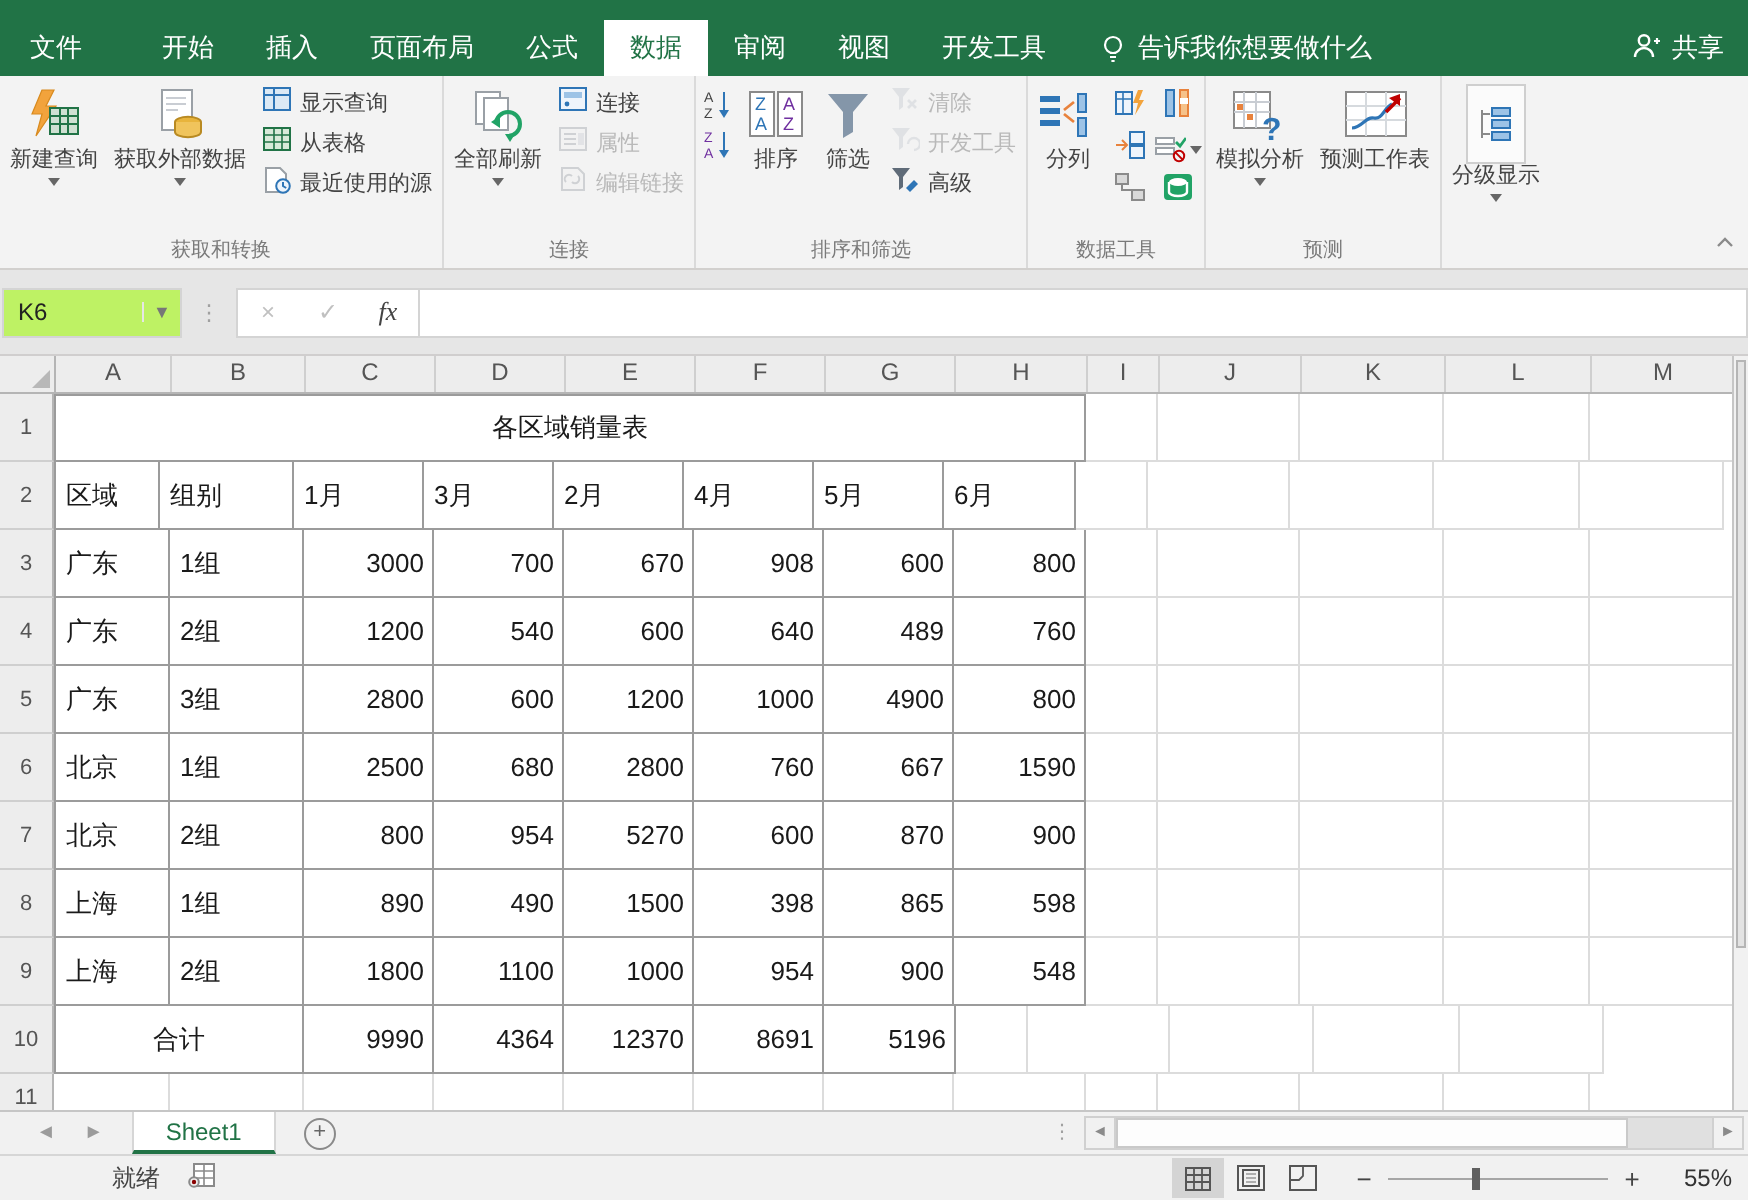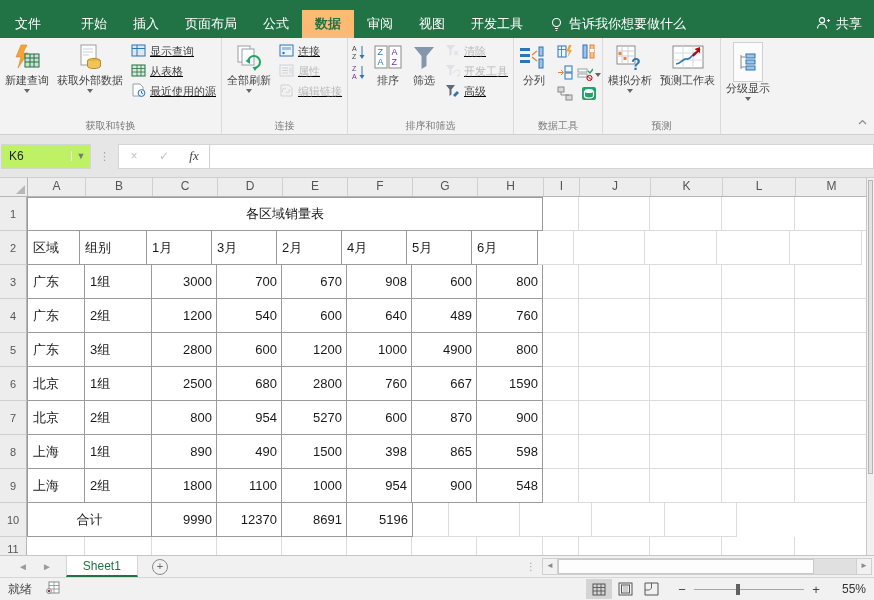--- a/index.html
+++ b/index.html
@@ -6,33 +6,33 @@
   body{width:874px;height:600px;overflow:hidden;background:#fff;
        font-family:"Liberation Sans","DejaVu Sans",sans-serif;
        -webkit-font-smoothing:antialiased;}
   .app{width:874px;height:600px;display:flex;flex-direction:column;}
 
   
   .menubar{height:38px;background:#217346;display:flex;align-items:flex-end;color:#fff;flex:none;}
   .mtabs{display:flex;align-items:flex-end;flex:1;}
   .mtab{height:28px;line-height:28px;padding:0 13px;font-size:13px;cursor:default;white-space:nowrap;}
   .mtab.file{margin-left:2px;margin-right:14px;}
-  .mtab.sel{background:#fdba74;color:#217346;font-weight:bold;}
+  .mtab.sel{background:#ffffff;color:#217346;}
   .tellme{display:flex;align-items:center;gap:6px;height:28px;font-size:13px;margin-left:14px;white-space:nowrap;}
   .mright{display:flex;align-items:center;gap:5px;height:28px;padding-right:12px;font-size:13px;white-space:nowrap;}
 
   
   .ribbon{height:96px;background:#f3f3f3;border-bottom:1px solid #d2d0ce;display:flex;flex:none;position:relative;}
   .rgroup{display:flex;flex-direction:column;border-right:1px solid #dadada;padding:1px 1px 0;}
   .rcontent{flex:1;display:flex;align-items:flex-start;}
   .rlabel{height:16px;line-height:15px;font-size:10px;color:#7a7a7a;text-align:center;overflow:hidden;}
   .bigbtn{display:flex;flex-direction:column;align-items:center;padding:3px 4px 0;font-size:11px;color:#444;
           text-align:center;line-height:13px;cursor:default;}
   .bigbtn .bicon{height:32px;display:flex;align-items:center;justify-content:center;}
-  .stack{display:flex;flex-direction:column;justify-content:flex-start;padding-top:2px;text-decoration:underline;}
+  .stack{display:flex;flex-direction:column;justify-content:flex-start;padding-top:2px;}
   .sbtn{display:flex;align-items:center;gap:4px;font-size:11px;color:#444;height:20px;padding:0 4px;cursor:default;white-space:nowrap;}
   .dis{color:#b9b9b9;}
   .dis svg{opacity:.4;}
   .dd{width:0;height:0;border-left:3px solid transparent;border-right:3px solid transparent;border-top:4px solid #666;display:inline-block;}
   .bigbtn .dd{margin:2px 0 1px;}
   .minigrid{display:grid;grid-template-columns:24px 24px;grid-auto-rows:21px;padding-top:4px;align-items:center;justify-items:center;}
   .boxicon{border:1px solid #cfcfcf;background:#fbfbfb;padding:3px;}
   .collapse{position:absolute;right:6px;bottom:4px;color:#8a8a8a;font-size:10px;}
 
   
@@ -75,21 +75,21 @@
   .addsheet{display:flex;align-items:center;padding:0 14px;color:#5f6368;}
   .addsheet .circ{width:14px;height:14px;border:1px solid #8a8a8a;border-radius:50%;font-size:11px;line-height:12px;text-align:center;color:#666;}
   .splitdots{display:flex;align-items:center;color:#a0a0a0;font-size:10px;padding:0 6px;margin-left:auto;}
   .hsb{display:flex;align-items:center;width:330px;margin-right:2px;}
   .hsb .ar{width:14px;height:15px;background:#f1f1f1;border:1px solid #d0d0d0;color:#8a8a8a;font-size:8px;line-height:14px;text-align:center;}
   .hsb .track{flex:1;height:15px;background:#e0e0e0;border-top:1px solid #d0d0d0;border-bottom:1px solid #d0d0d0;position:relative;}
   .hsb .hthumb{position:absolute;left:0;top:0;bottom:0;width:86%;background:#fdfdfd;border:1px solid #c9c9c9;box-sizing:border-box;}
 
   
   .statusbar{height:22px;background:#f1f1f1;border-top:1px solid #d6d6d6;display:flex;align-items:center;font-size:12px;color:#444;flex:none;}
-  .sleft{display:flex;align-items:center;gap:14px;padding-left:8px;flex:1;}
+  .sleft{display:flex;align-items:center;gap:14px;padding-left:8px;flex:1;margin-left:48px;}
   .sright{display:flex;align-items:center;padding-right:8px;gap:0;}
   .viewbtn{width:26px;height:20px;display:flex;align-items:center;justify-content:center;}
   .viewbtn.sel{background:#d4d4d4;}
   .zoomctl{display:flex;align-items:center;margin-left:10px;}
   .zminus,.zplus{width:16px;text-align:center;color:#444;font-size:13px;}
   .ztrack{width:110px;height:1px;background:#a6a6a6;position:relative;margin:0 4px;}
   .zhandle{position:absolute;top:-5px;left:38%;width:4px;height:11px;background:#606060;}
   .zoomlabel{width:42px;text-align:right;font-size:12px;color:#333;}
 </style>
 </head>
@@ -575,20 +575,21 @@
             <div class="c " style="width: 36px;"></div>
             <div class="c " style="width: 71px;"></div>
             <div class="c " style="width: 72px;"></div>
             <div class="c " style="width: 73px;"></div>
             <div class="c " style="width: 72px;"></div>
           </div>
           <div class="grow">
             <div class="rownum">10</div>
             <div class="c tbl tl ctr" style="width: 125px;">合计</div>
             <div class="c tbl num" style="width: 65px;">9990</div>
+            <div class="c tbl num" style="width: 65px;">4364</div>
             <div class="c tbl num" style="width: 65px;">12370</div>
             <div class="c tbl num" style="width: 65px;">8691</div>
             <div class="c tbl num" style="width: 66px;">5196</div>
             <div class="c " style="width: 36px;"></div>
             <div class="c " style="width: 71px;"></div>
             <div class="c " style="width: 72px;"></div>
             <div class="c " style="width: 73px;"></div>
             <div class="c " style="width: 72px;"></div>
           </div>
           <div class="grow" style="height: 24px; overflow: hidden;">

